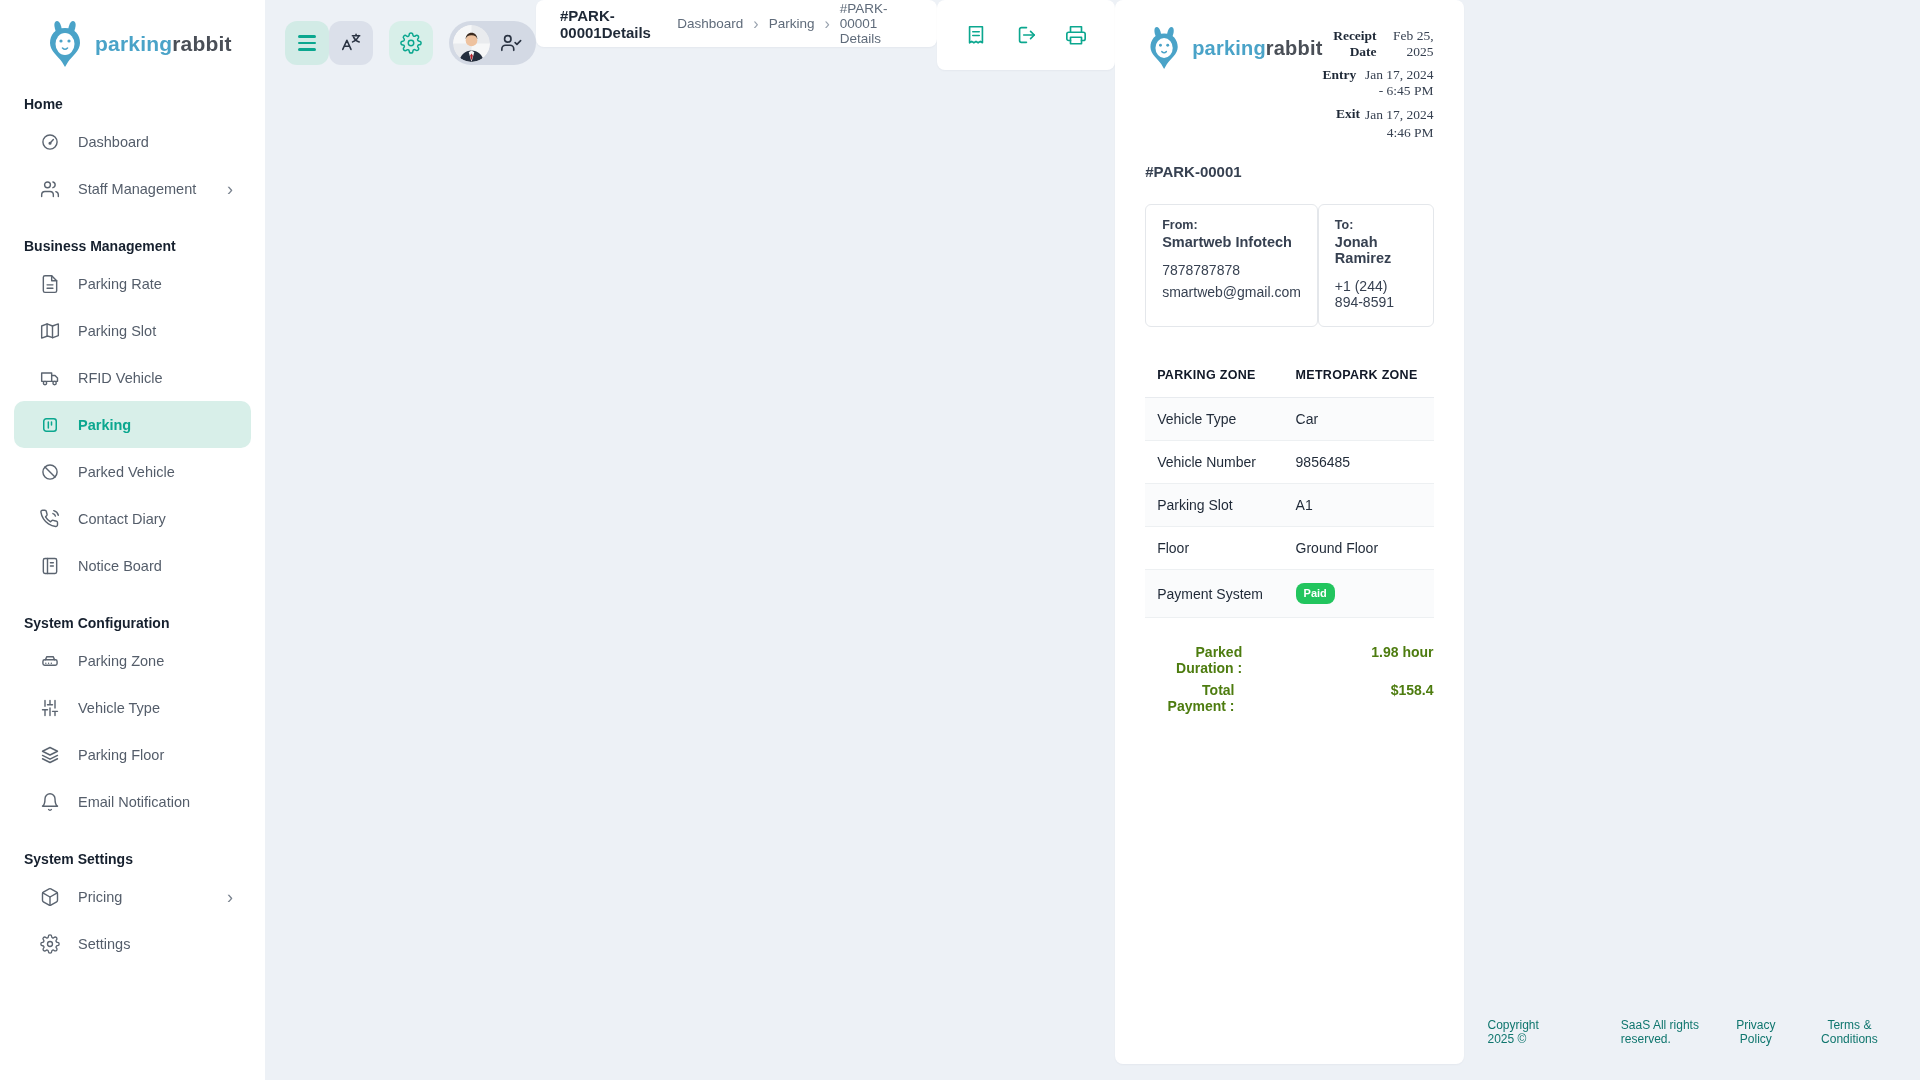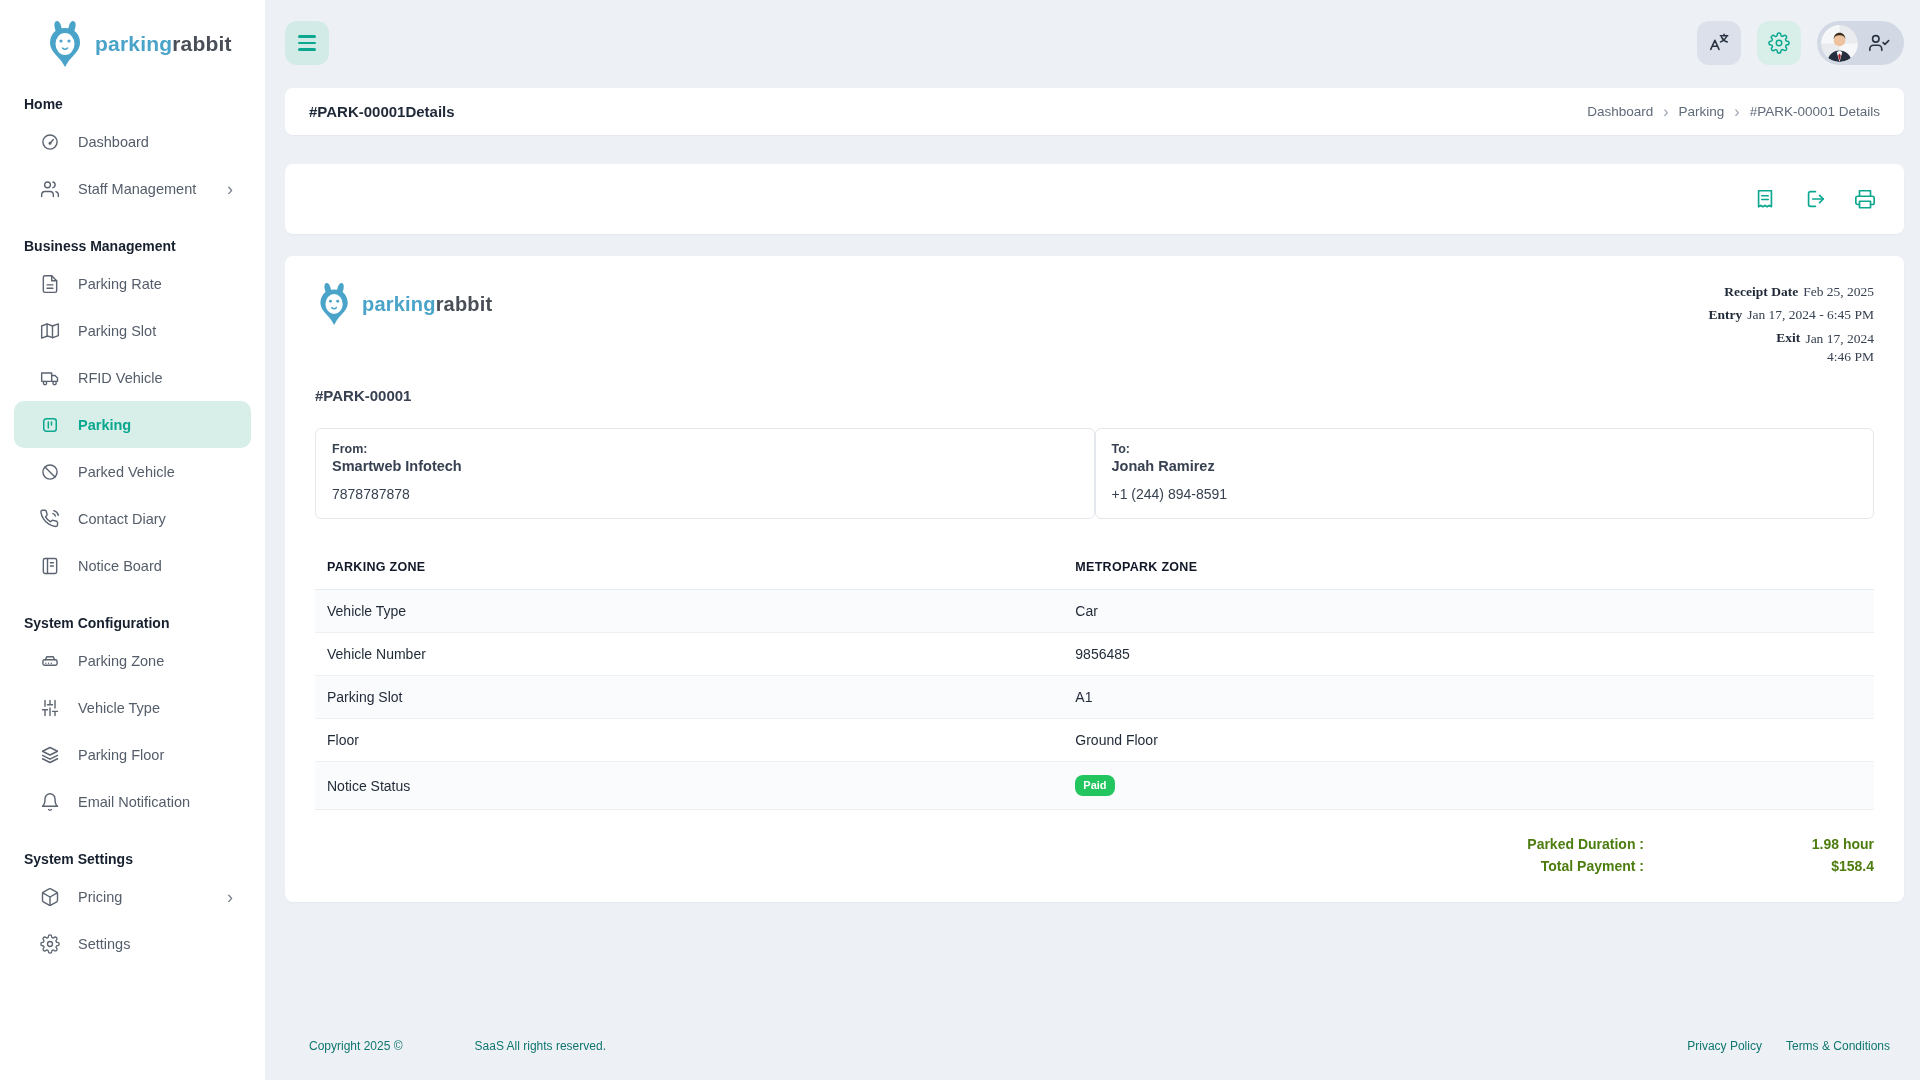--- a/index.html
+++ b/index.html
@@ -14,21 +14,21 @@
   .brand-text .p2 { color:#4a4f57; }
   .nav-section { margin-top:26px; }
   .nav-heading { font-size:14px; font-weight:bold; color:#16202e; padding:0 24px; margin-bottom:6px; }
   .nav-item { display:flex; align-items:center; gap:18px; height:47px; padding:0 18px 0 26px; margin:0 14px; border-radius:10px; color:#545d6a; font-size:14.5px; cursor:pointer; }
   .nav-item svg { width:20px; height:20px; stroke:#5b6470; flex:none; }
   .nav-item .chev { margin-left:auto; color:#7a838f; font-size:18px; line-height:1; }
   .nav-item.active { background:#d8efe9; color:#0ba78f; font-weight:bold; }
   .nav-item.active svg { stroke:#0ba78f; }
 
   
-  .main { flex:1; display:flex; flex-direction:column; padding:0 16px 2px 20px; }
+  .main { flex:1; display:flex; flex-direction:row; padding:0 16px 16px 20px; }
   .topbar { height:88px; display:flex; align-items:flex-start; justify-content:space-between; padding-top:21px; }
   .icon-btn { width:44px; height:44px; border-radius:12px; display:flex; align-items:center; justify-content:center; cursor:pointer; border:none; }
   .hamburger { background:#d2ebe6; display:flex; flex-direction:column; gap:4px; align-items:center; justify-content:center; }
   .hamburger i { display:block; width:18px; height:2.5px; background:#0ba78f; border-radius:2px; }
   .topbar-right { display:flex; align-items:center; gap:16px; }
   .btn-translate { background:#dbe0ea; }
   .btn-settings { background:#d8efe9; }
   .btn-translate svg { stroke:#2a3342; }
   .btn-settings svg { stroke:#0ba78f; }
   .user-pill { height:44px; background:#d3d9e4; border-radius:22px; display:flex; align-items:center; gap:10px; padding:0 14px 0 4px; cursor:pointer; }
@@ -343,20 +343,21 @@
       </div>
     </div>
 
     <div class="receipt-id">#PARK-00001</div>
 
     <div class="addr-row">
       <div class="addr-box">
         <div class="lbl">From:</div>
         <div class="nm">Smartweb Infotech</div>
         <div class="ln">7878787878</div>
+        <div class="ln2">smartweb@gmail.com</div>
       </div>
       <div class="addr-box">
         <div class="lbl">To:</div>
         <div class="nm">Jonah Ramirez</div>
         <div class="ln">+1 (244) 894-8591</div>
       </div>
     </div>
 
     <table class="ptable">
       <thead>
@@ -376,21 +377,21 @@
         </tr>
         <tr class="stripe">
           <td>Parking Slot</td>
           <td>A1</td>
         </tr>
         <tr>
           <td>Floor</td>
           <td>Ground Floor</td>
         </tr>
         <tr class="stripe">
-          <td>Notice Status</td>
+          <td>Payment System</td>
           <td><span class="badge">Paid</span></td>
         </tr>
       </tbody>
     </table>
 
     <div class="totals">
       <div class="total-line">
         <span class="tl">Parked Duration :</span>
         <span class="tv">1.98 hour</span>
       </div>

